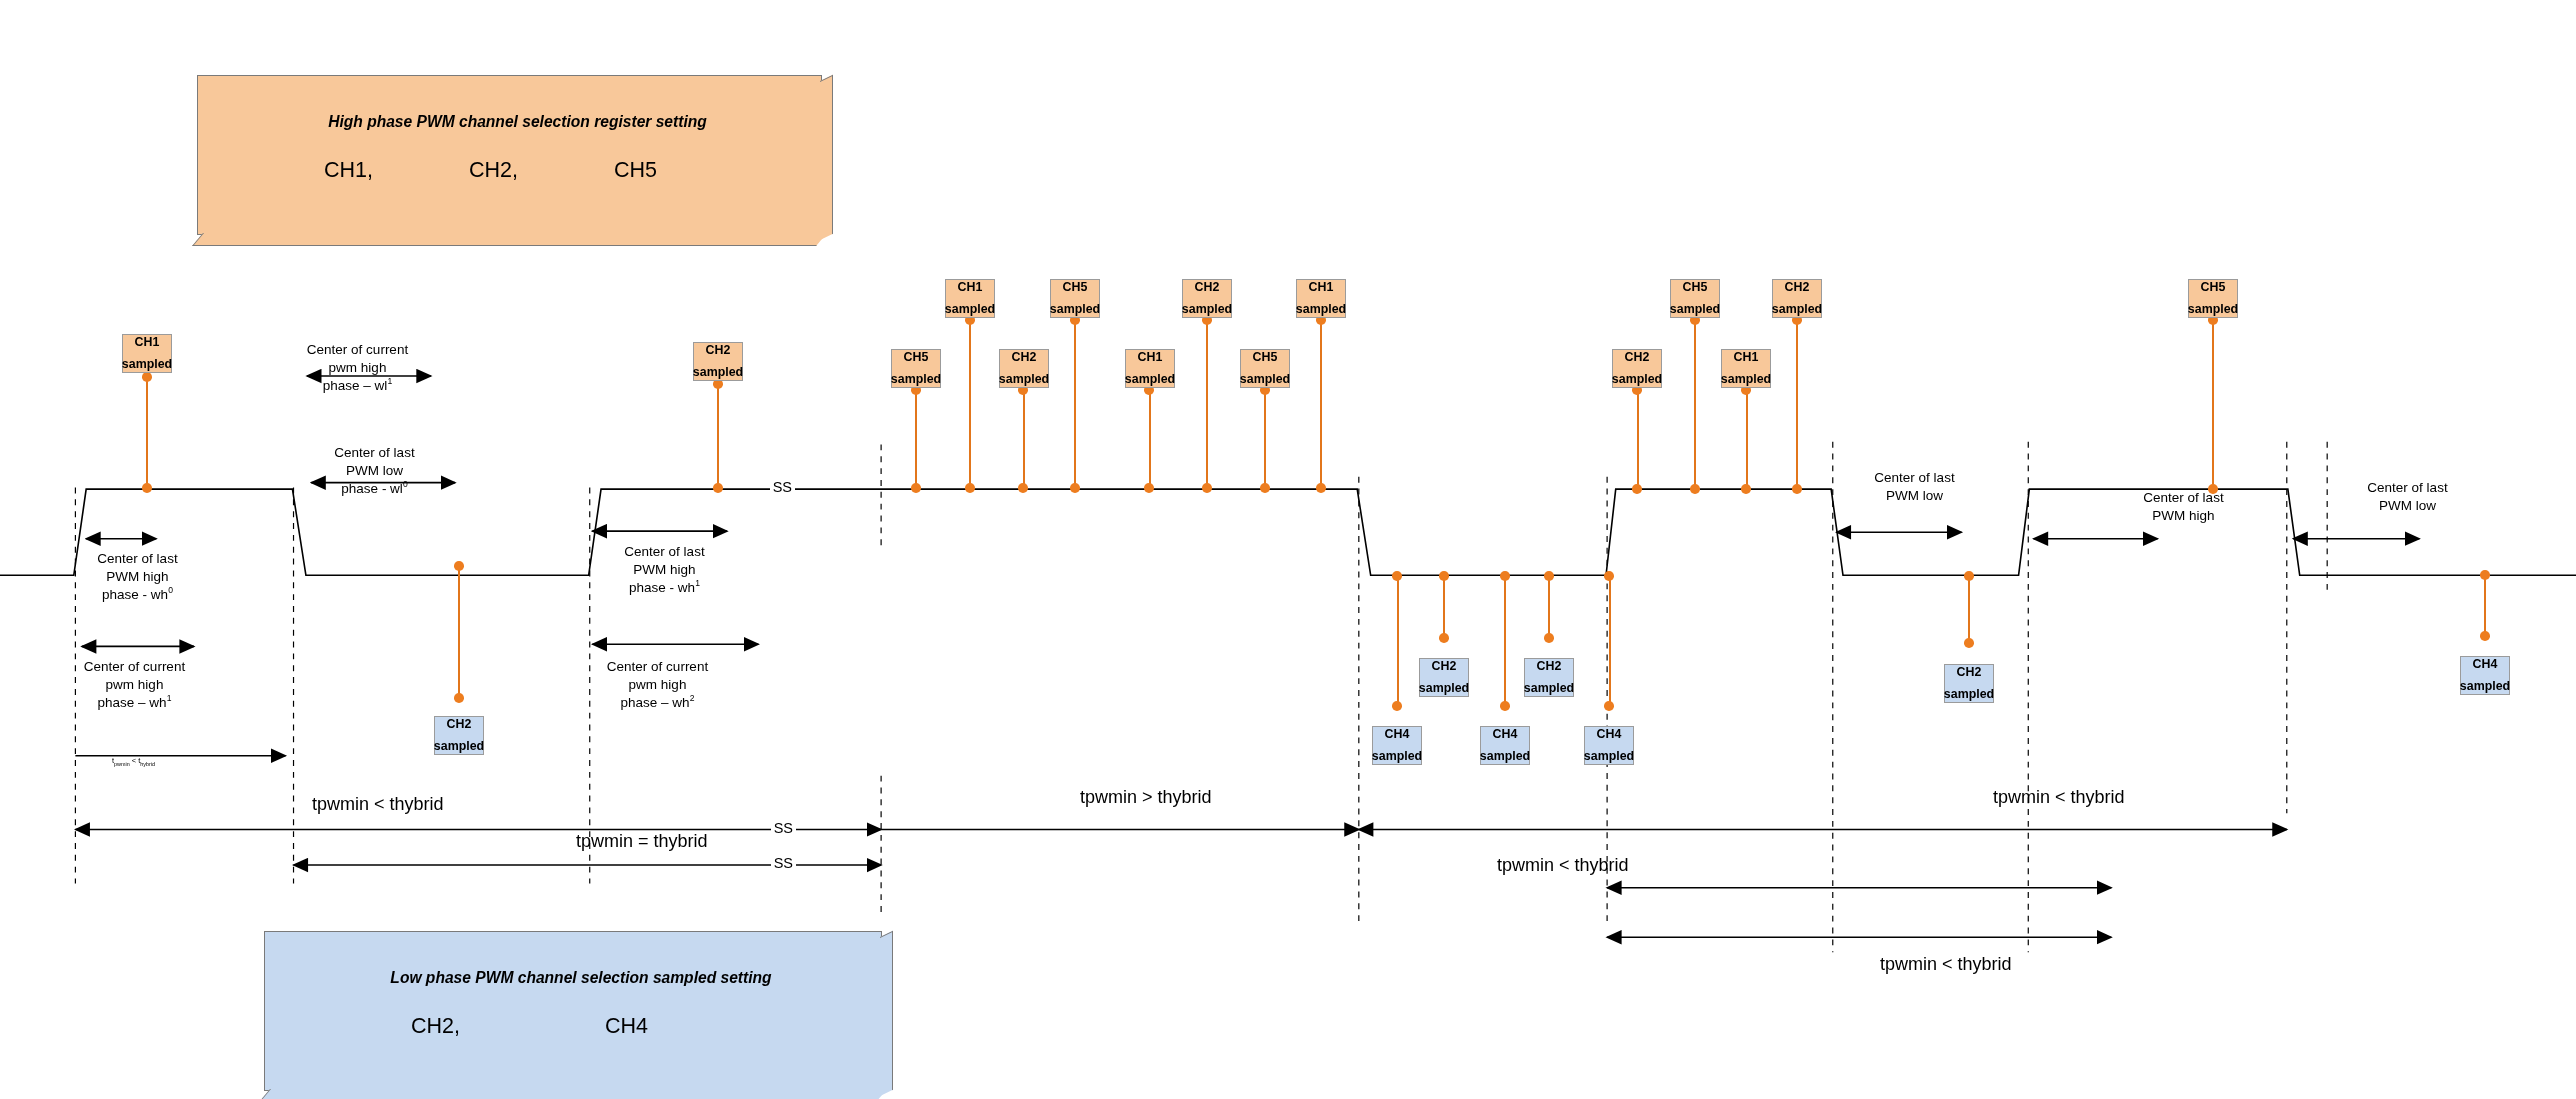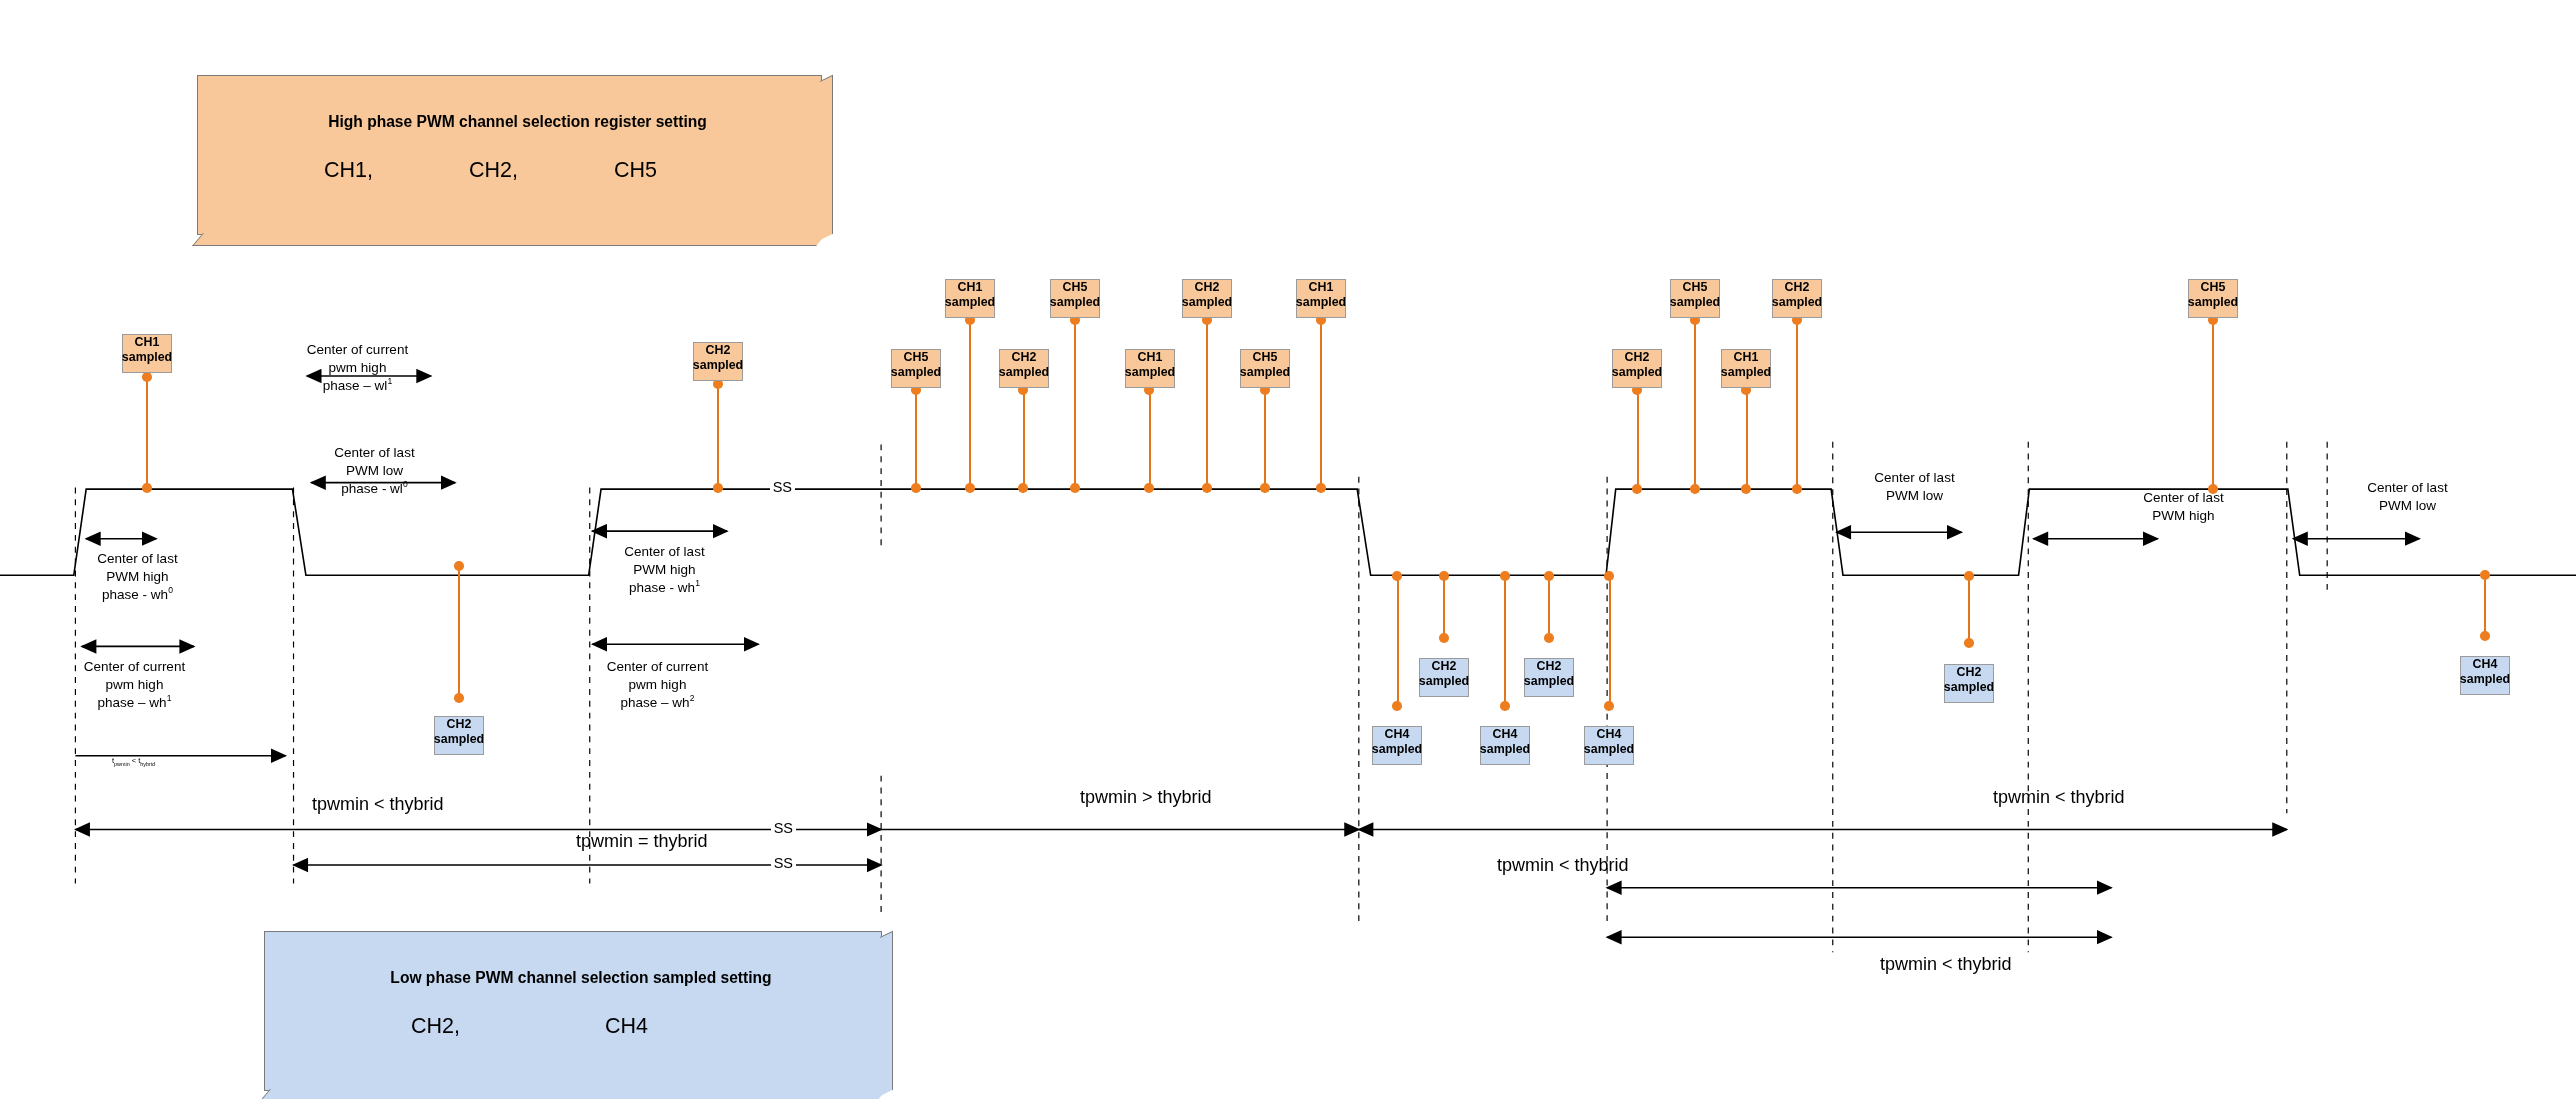--- a/index.html
+++ b/index.html
@@ -14,38 +14,38 @@
   .title span{border-bottom:4.8px solid #000;padding:0 3.2px 2.2px 3.2px;display:inline-block;}
 
   
   .reg-box{position:absolute;border:1.1px solid #7a7a7a;box-sizing:border-box;}
   .reg-box .shade-r{position:absolute;right:-12px;top:5.4px;width:12px;height:100%;
      background:inherit;border-right:1.1px solid #7a7a7a;border-top:1.1px solid #7a7a7a;
      transform:skewY(-26deg);transform-origin:left top;}
   .reg-box .shade-b{position:absolute;left:5.4px;bottom:-12px;width:100%;height:12px;
      background:inherit;border-bottom:1.1px solid #7a7a7a;border-left:1.1px solid #7a7a7a;
      transform:skewX(-40deg);transform-origin:left top;}
-  .reg-title{position:absolute;left:16px;right:0;text-align:center;font-size:15.6px;font-weight:bold;color:#000;}
+  .reg-title{position:absolute;left:16px;right:0;text-align:center;font-size:15.6px;font-weight:bold;color:#000;font-style:italic;}
   .reg-chans{position:absolute;left:0;right:0;display:flex;justify-content:center;gap:0px;}
   .reg-chans span{font-size:21.5px;font-weight:normal;color:#000;}
 
   #reg-high{background:#f8c89a;left:197px;top:75px;width:625px;height:160px;}
   #reg-high .reg-title{top:37px;}
   #reg-high .reg-chans{top:82px;}
   #reg-high .reg-chans span{width:113px;text-align:left;margin-left:32px;}
 
   #reg-low{background:#c6d9f0;left:264px;top:931px;width:618px;height:160px;}
   #reg-low .reg-title{top:37px;}
   #reg-low .reg-chans{top:82px;}
   #reg-low .reg-chans span{width:162px;text-align:left;margin-left:32px;}
 
   
   .samp{
     position:absolute;box-sizing:border-box;border:0.8px solid #9b9b9b;
-    display:flex;flex-direction:column;align-items:center;justify-content:flex-start;
+    display:flex;flex-direction:column;align-items:center;justify-content:space-between;
     font-size:12.4px;font-weight:bold;color:#000;line-height:1.22;width:50px;height:39px;
   }
   .samp.hi{background:#f8c89a;}
   .samp.lo{background:#c6d9f0;}
 
   
   .lead{position:absolute;width:1.6px;background:#e2761b;}
   .dot{position:absolute;width:9.7px;height:9.7px;border-radius:50%;background:#ed7d1f;}
 
   

